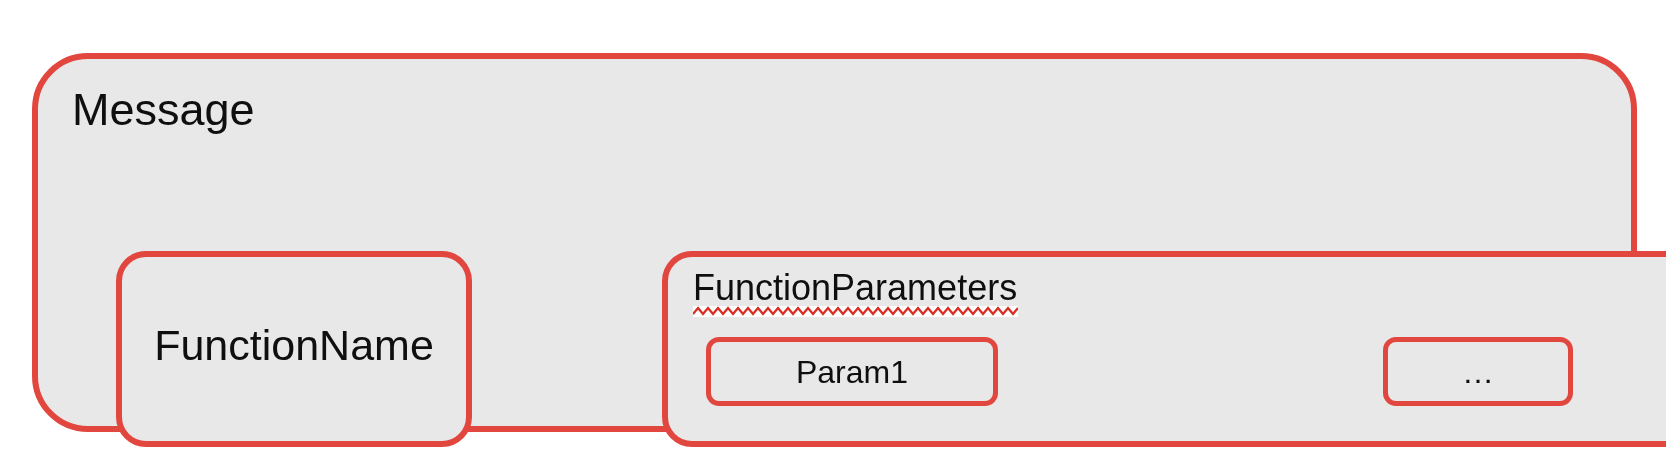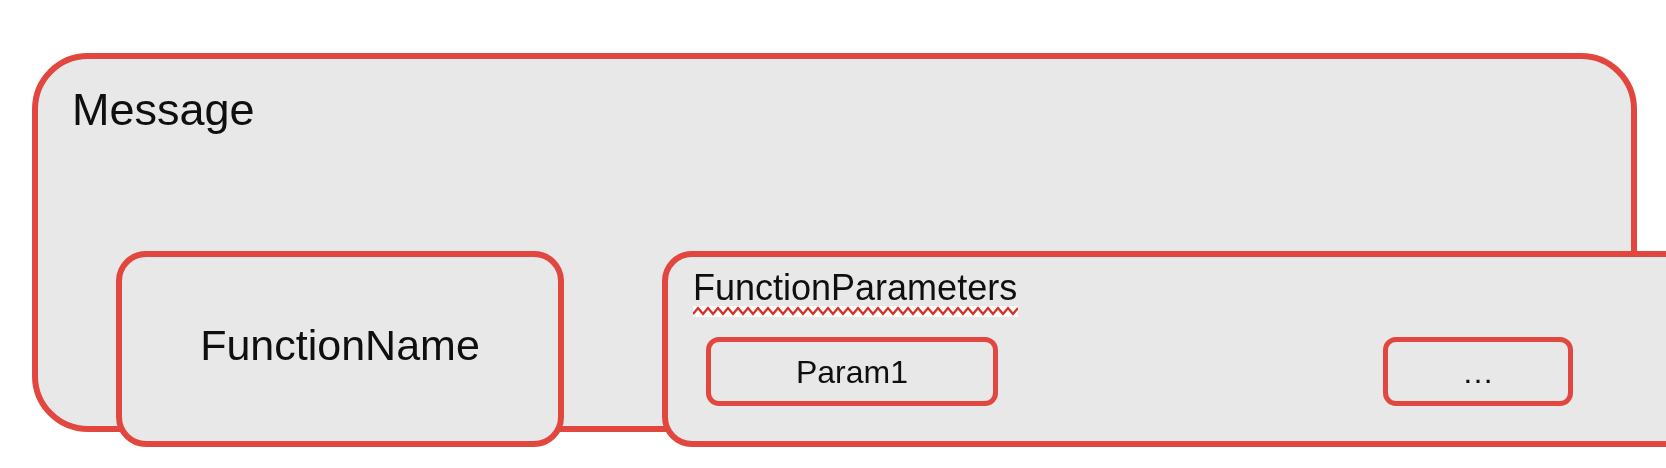--- a/index.html
+++ b/index.html
@@ -34,21 +34,21 @@
     left: 34px;
     top: 25px;
     font-size: 45px;
     line-height: 1.15;
     color: #0f0f0f;
     white-space: nowrap;
   }
   .function-name-box {
     left: 78px;
     top: 192px;
-    width: 448px;
+    width: 356px;
     height: 196px;
     border: 6px solid #e2473f;
     border-radius: 30px;
     display: flex;
     align-items: center;
     justify-content: center;
   }
   .function-name-label {
     font-size: 43px;
     line-height: 1;

